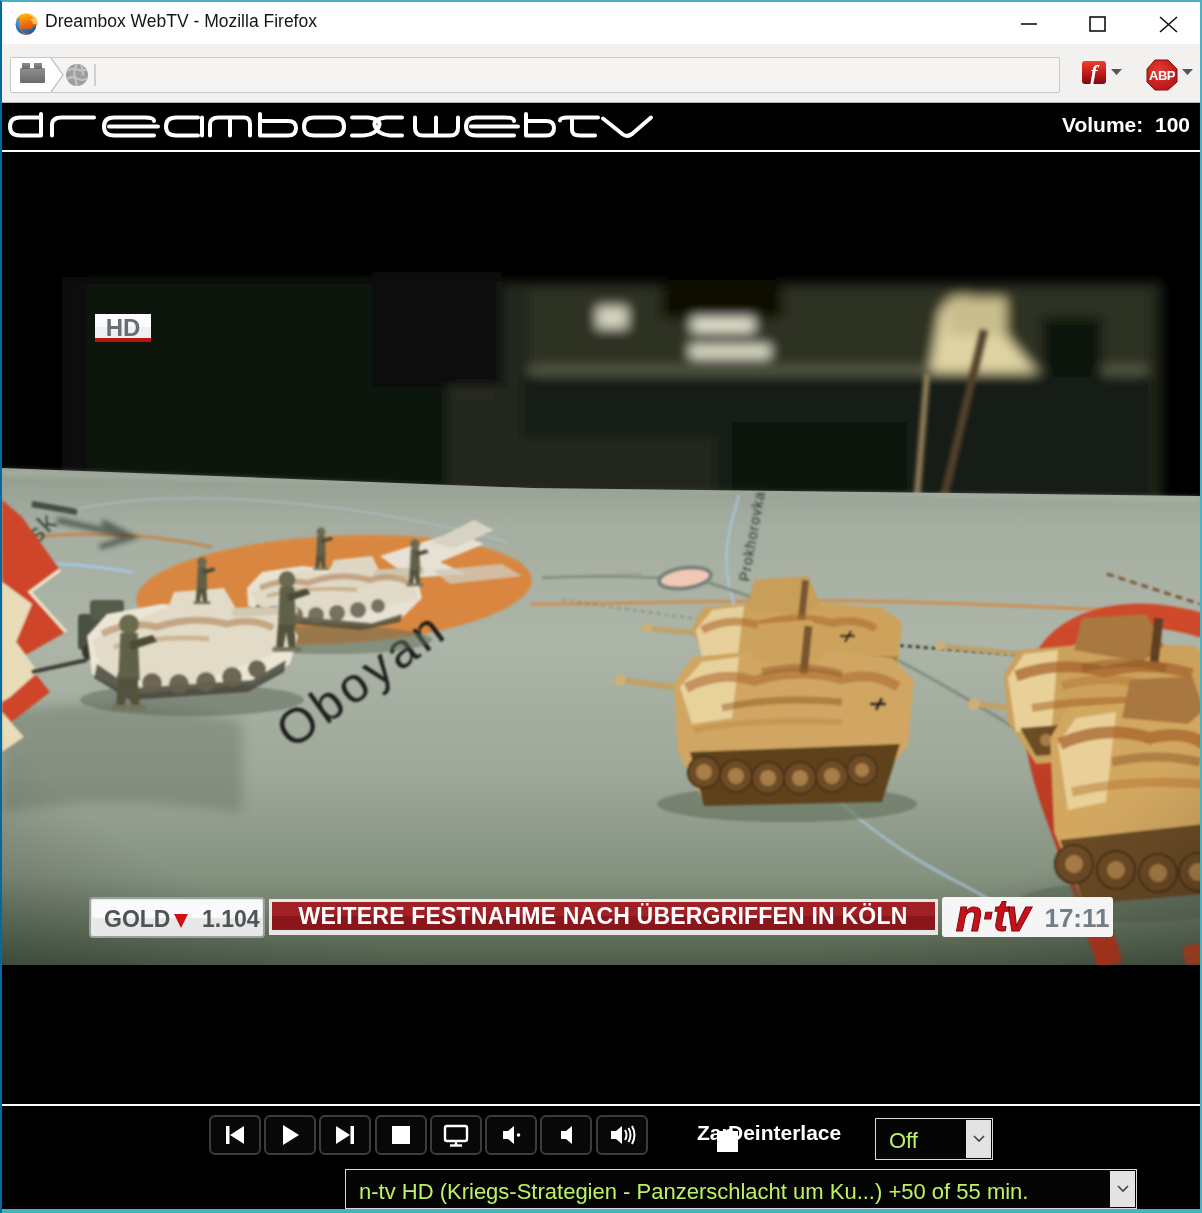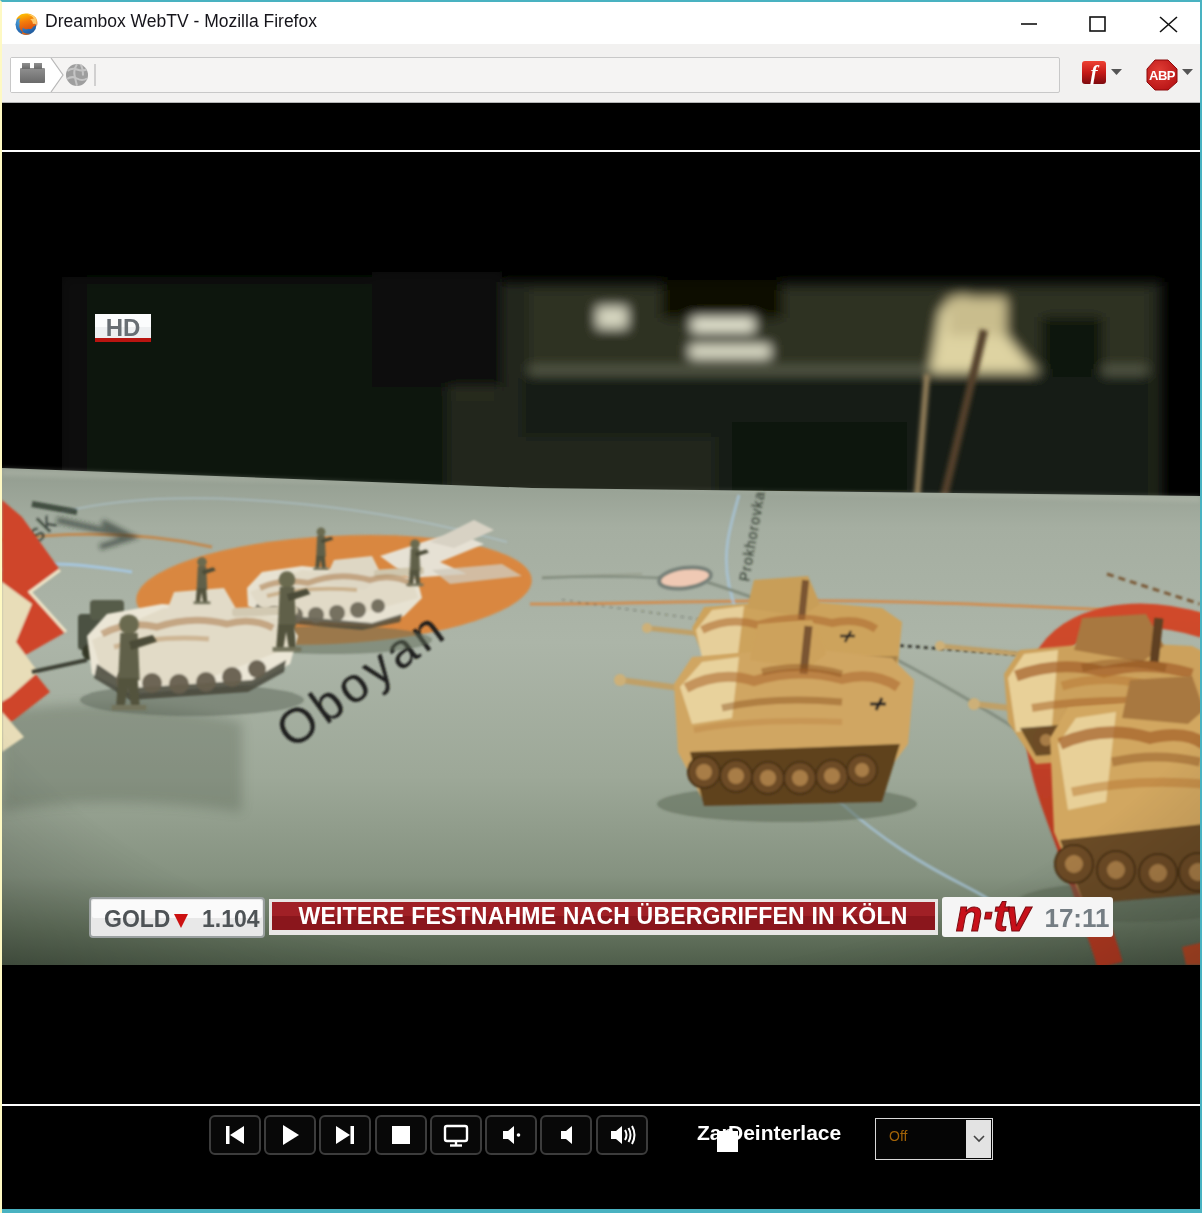--- a/index.html
+++ b/index.html
@@ -1,20 +1,20 @@
 <!DOCTYPE html>
 <html><head>
 <meta charset="utf-8">
 <style>
   html,body{margin:0;padding:0;background:#000;}
   body{width:1202px;height:1213px;position:relative;overflow:hidden;
        font-family:"Liberation Sans",sans-serif;}
   .abs{position:absolute;}
   #win{position:absolute;left:0;top:0;width:1202px;height:1213px;
-       background:#000;border-left:2px solid #fef9c3;border-right:2px solid #49b2c1;
+       background:#000;border-left:2px solid #0369a1;border-right:2px solid #49b2c1;
        border-top:2px solid #49b2c1;box-sizing:border-box;}
   
   #titlebar{position:absolute;left:0;top:0;width:1198px;height:42px;background:#fff;}
   #title-text{position:absolute;left:43px;top:9px;font-size:17.5px;color:#15141a;}
   
   #navbar{position:absolute;left:0;top:42px;width:1198px;height:59px;background:#f2f1f0;
           border-bottom:1px solid #b5b5b5;box-sizing:border-box;}
   #urlbar{position:absolute;left:8px;top:13px;width:1050px;height:36px;background:#f5f4f3;
           border:1px solid #c8c8c8;border-radius:2px;box-sizing:border-box;}
   #urltext{position:absolute;left:90px;top:3px;font-size:20.5px;color:#0c0c0d;white-space:nowrap;}
@@ -28,21 +28,21 @@
   
   #gap{position:absolute;left:0;top:963px;width:1198px;height:141px;background:#000;}
   #hline2{position:absolute;left:0;top:1102px;width:1198px;height:2px;background:#fdfdfd;z-index:6;}
   #controls{position:absolute;left:0;top:1104px;width:1198px;height:109px;background:#000;}
   .btn{position:absolute;top:9px;width:52px;height:40px;background:#080808;
        border:2px solid #3c3c3c;border-radius:6px;box-sizing:border-box;text-align:center;}
   .btn svg{display:block;margin:0 auto;}
   .ctl-label{position:absolute;top:15px;color:#fff;font-weight:bold;font-size:21px;}
   #zapbox{position:absolute;left:715px;top:25px;width:21px;height:21px;background:#fff;}
   .sel{position:absolute;background:#050505;border:1px solid #d9d9d9;box-sizing:border-box;
-       color:#a16207;font-size:14px;}
+       color:#bef264;font-size:22px;}
   .sel .txt{position:absolute;left:13px;top:9px;white-space:nowrap;}
   .sel .chev{position:absolute;right:1px;top:1px;bottom:1px;width:25px;background:#e3e3e3;
        color:#444;text-align:center;font-size:13px;line-height:38px;}
 </style>
 </head>
 <body>
 <div id="win">
   <div id="titlebar">
     <svg class="abs" style="left:12px;top:10px" width="24" height="24" viewBox="0 0 24 24">
       <defs>
@@ -104,20 +104,53 @@
         </radialGradient>
       </defs>
       <rect x="8" y="2" width="24" height="23" rx="3" fill="url(#flg)"></rect>
       <text x="20" y="21" font-size="22" font-style="italic" font-weight="bold" fill="#fff" text-anchor="middle" font-family="Liberation Serif, serif">f</text>
       <path d="M37,10 L48,10 L42.5,16 Z" fill="#555"></path>
       <path d="M81,1 L94,1 L103,10 L103,23 L94,31 L81,31 L73,23 L73,10 Z" fill="url(#abpg)" stroke="#8c0a0c" stroke-width="1"></path>
       <text x="88" y="21" font-size="13" font-weight="bold" fill="#fff" text-anchor="middle" letter-spacing="-0.5">ABP</text>
       <path d="M108,10 L119,10 L113.5,16 Z" fill="#555"></path>
     </svg>
   </div>
+  <div id="header">
+    <svg class="abs" style="left:-4px;top:7px" width="660" height="32" viewBox="0 0 660 32">
+      <g stroke="#fff" stroke-width="4.0" fill="none" stroke-linecap="round" stroke-linejoin="round">
+
+        <path d="M43,7.5 H22 Q12,7.5 12,16.5 Q12,25.5 22,25.5 H43 M43,4 V25.5"></path>
+
+        <path d="M54,25.5 V15 Q54,7.5 64,7.5 H96"></path>
+
+        <path d="M156,11 Q156,7.5 147,7.5 H116 Q106,7.5 106,16.5 Q106,25.5 116,25.5 H156 M111,16.5 H160"></path>
+
+        <path d="M200,7.5 H178 Q168,7.5 168,16.5 Q168,25.5 178,25.5 H200 M204,7.5 V25.5"></path>
+
+        <path d="M212,25.5 V14 Q212,7.5 221,7.5 H246 Q252,7.5 252,14 V25.5 M232,8.5 V25.5"></path>
+
+        <path d="M262,4 V25.5 M262,11 H290 Q298,11 298,18 Q298,25.5 290,25.5 H262"></path>
+
+        <path d="M316,7.5 H336 Q346,7.5 346,16.5 Q346,25.5 336,25.5 H316 Q306,25.5 306,16.5 Q306,7.5 316,7.5 Z"></path>
+
+        <path d="M354,7.5 H370 Q384,9 381,16.5 Q378,24.5 366,25.5 H354 M404,7.5 H388 Q374,9 377,16.5 Q380,24.5 392,25.5 H404"></path>
+
+        <path d="M417,7.5 V18 Q417,25.5 425,25.5 H452 Q460,25.5 460,18 V7.5 M438,7.5 V25.5"></path>
+
+        <path d="M516,11 Q516,7.5 507,7.5 H478 Q468,7.5 468,16.5 Q468,25.5 478,25.5 H516 M473,16.5 H520"></path>
+
+        <path d="M528,4 V25.5 M528,11 H548 Q556,11 556,18 Q556,25.5 548,25.5 H528"></path>
+
+        <path d="M562,10.5 Q562,7.5 570,7.5 H600 M574,7.5 V20 Q574,25.5 582,25.5 H597"></path>
+
+        <path d="M605,8.5 L625,24.5 Q629,27.5 634,24 L653,7.5"></path>
+      </g>
+    </svg>
+    <div id="volume">Volume:&nbsp; 100</div>
+  </div>
   <div id="hline1"></div>
   <div id="video">
   <svg width="1198" height="813" viewBox="0 0 1198 813">
     <defs>
       <filter id="b6" x="-30%" y="-30%" width="160%" height="160%">
             <feGaussianBlur stdDeviation="6"></feGaussianBlur>
           </filter>
       <filter id="b3" x="-30%" y="-30%" width="160%" height="160%">
             <feGaussianBlur stdDeviation="3"></feGaussianBlur>
           </filter>
@@ -468,15 +501,21 @@
       </div>
     <div class="ctl-label" style="left:695px">Zap</div>
     <div id="zapbox"></div>
     <div class="ctl-label" style="left:726px">Deinterlace</div>
     <div class="sel" style="left:873px;top:12px;width:118px;height:42px">
       <div class="txt">Off</div>
         <div class="chev"><svg width="12" height="38" viewBox="0 0 12 38">
             <polyline points="1,16 6,21 11,16" fill="none" stroke="#444" stroke-width="1.6"></polyline>
           </svg></div>
     </div>
+    <div class="sel" style="left:343px;top:63px;width:792px;height:40px">
+      <div class="txt">n-tv HD (Kriegs-Strategien - Panzerschlacht um Ku...) +50 of 55 min.</div>
+      <div class="chev"><svg width="12" height="36" viewBox="0 0 12 36">
+            <polyline points="1,15 6,20 11,15" fill="none" stroke="#444" stroke-width="1.6"></polyline>
+          </svg></div>
+    </div>
   </div>
   <div id="bottombar" class="abs" style="left:0;top:1207px;width:1198px;height:4px;background:#49b2c1"></div>
 </div>
 
 </body></html>

